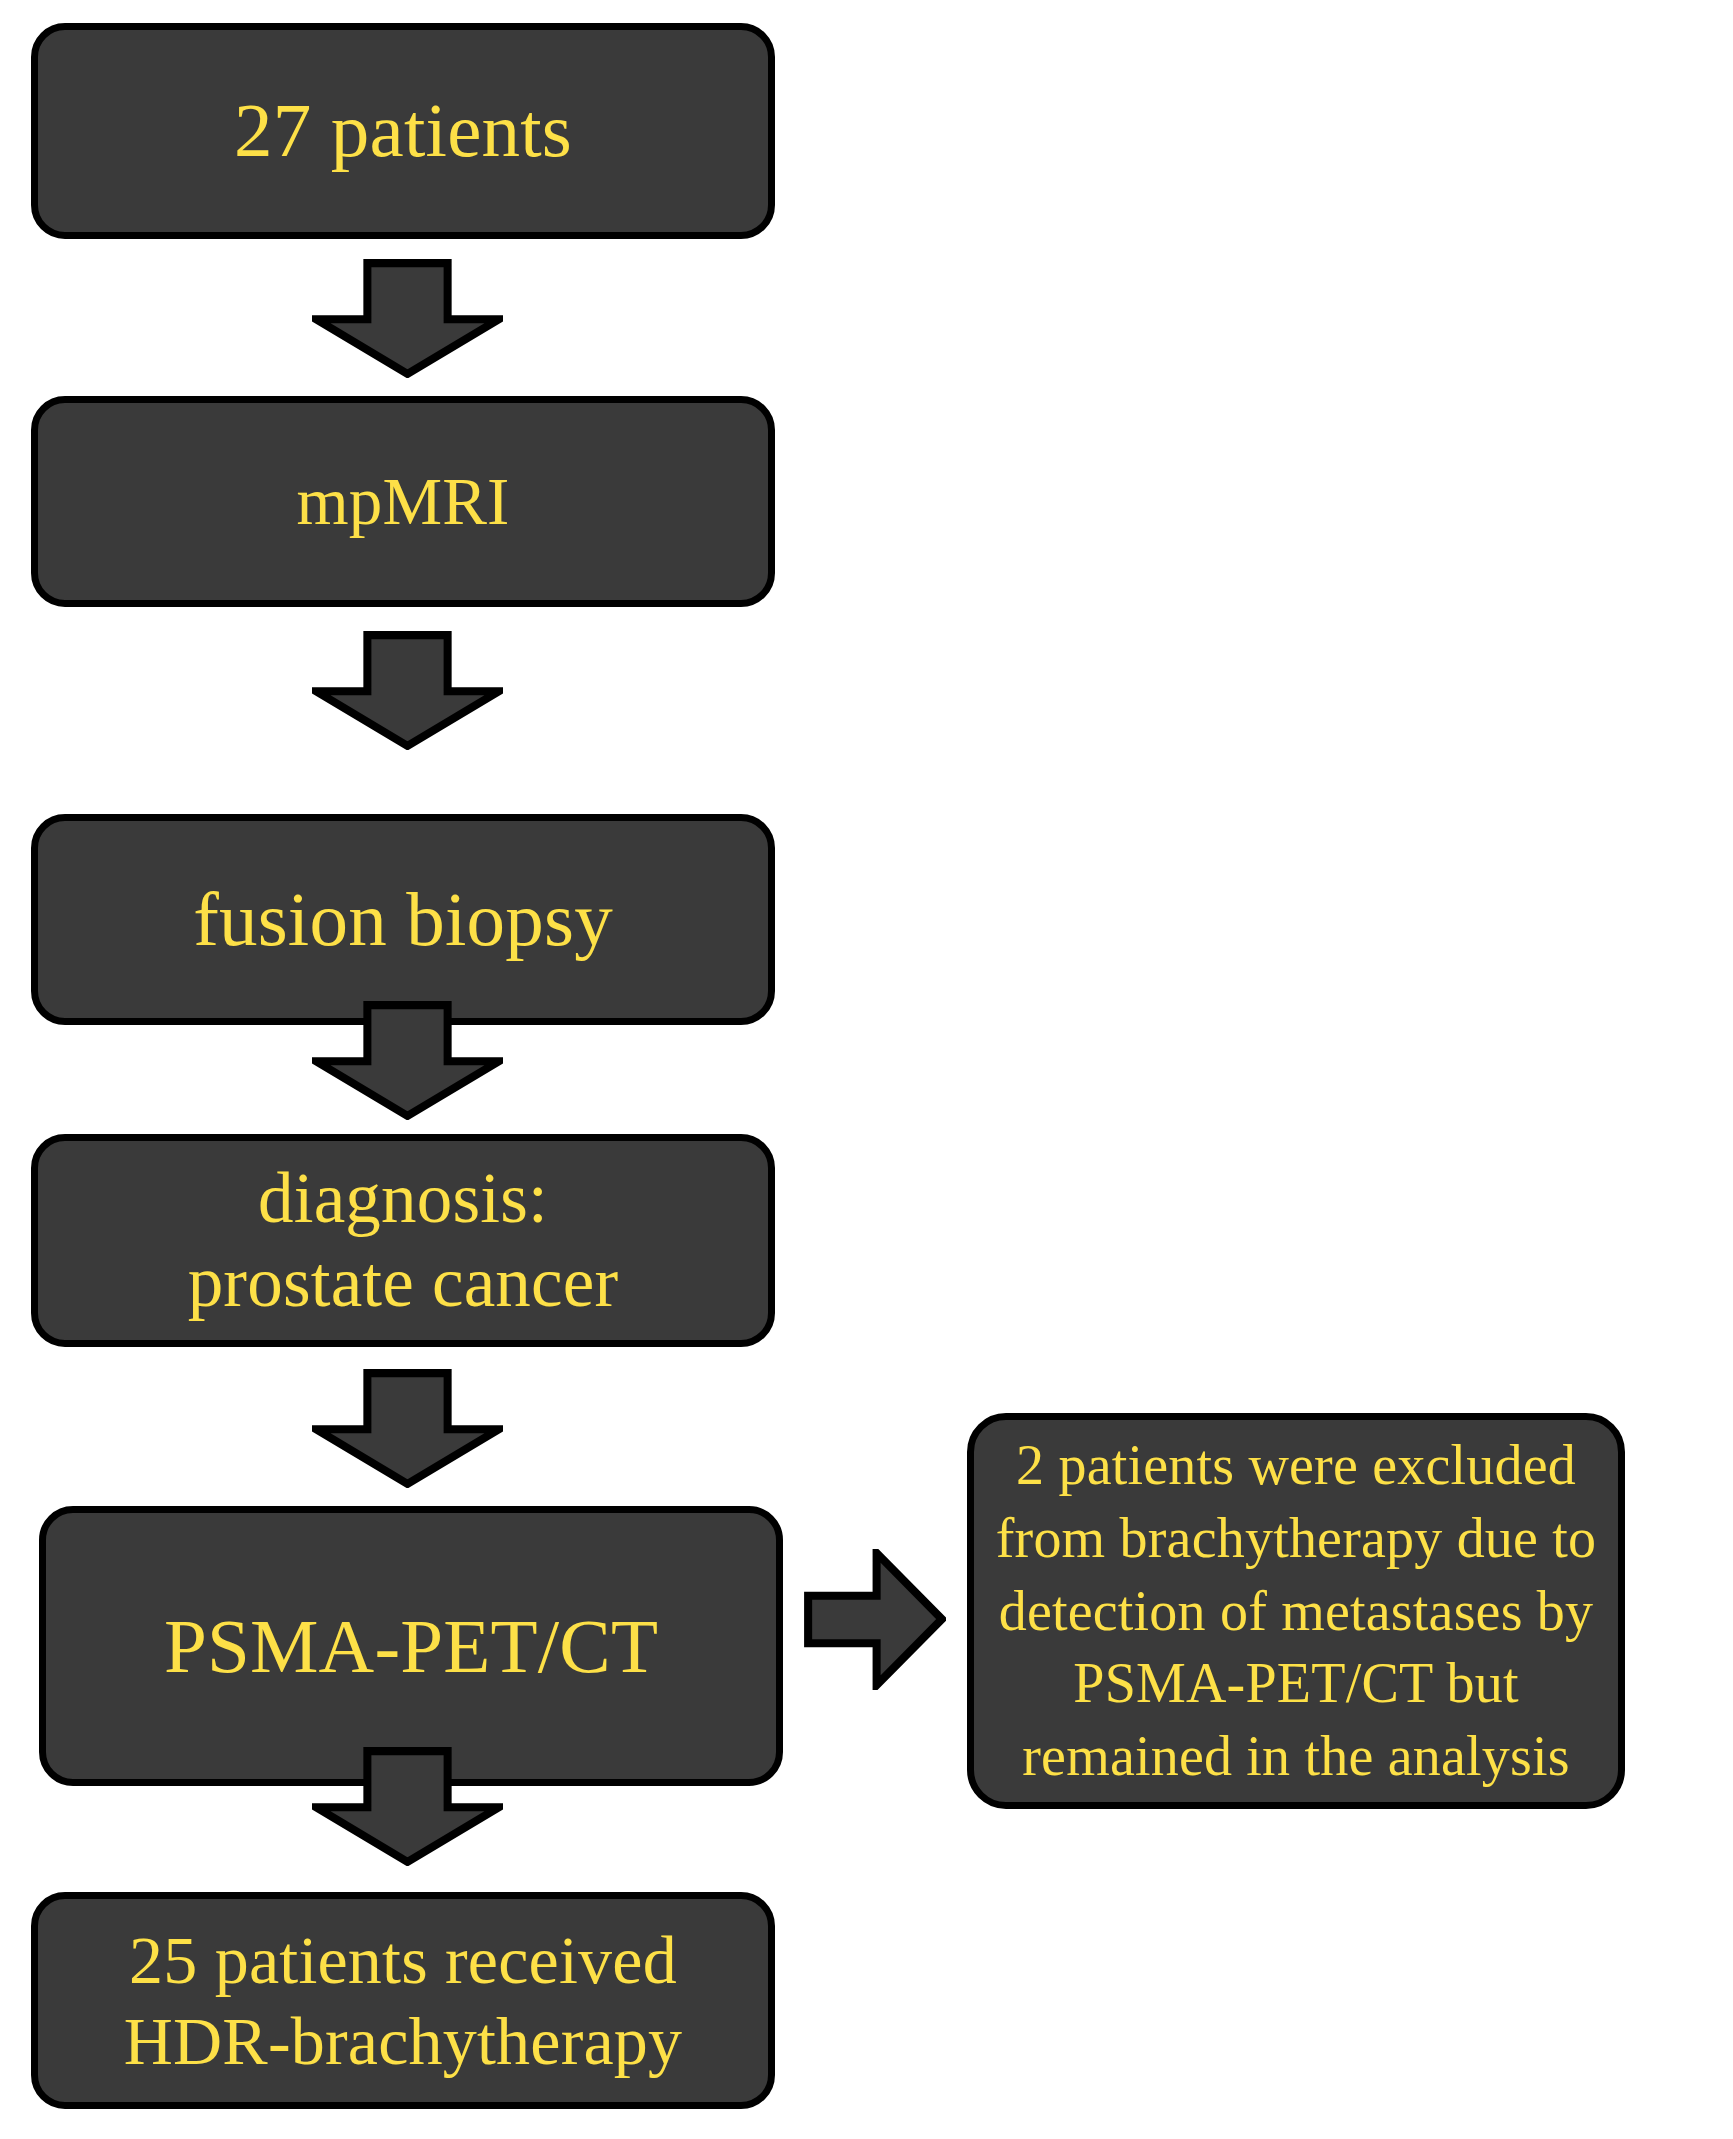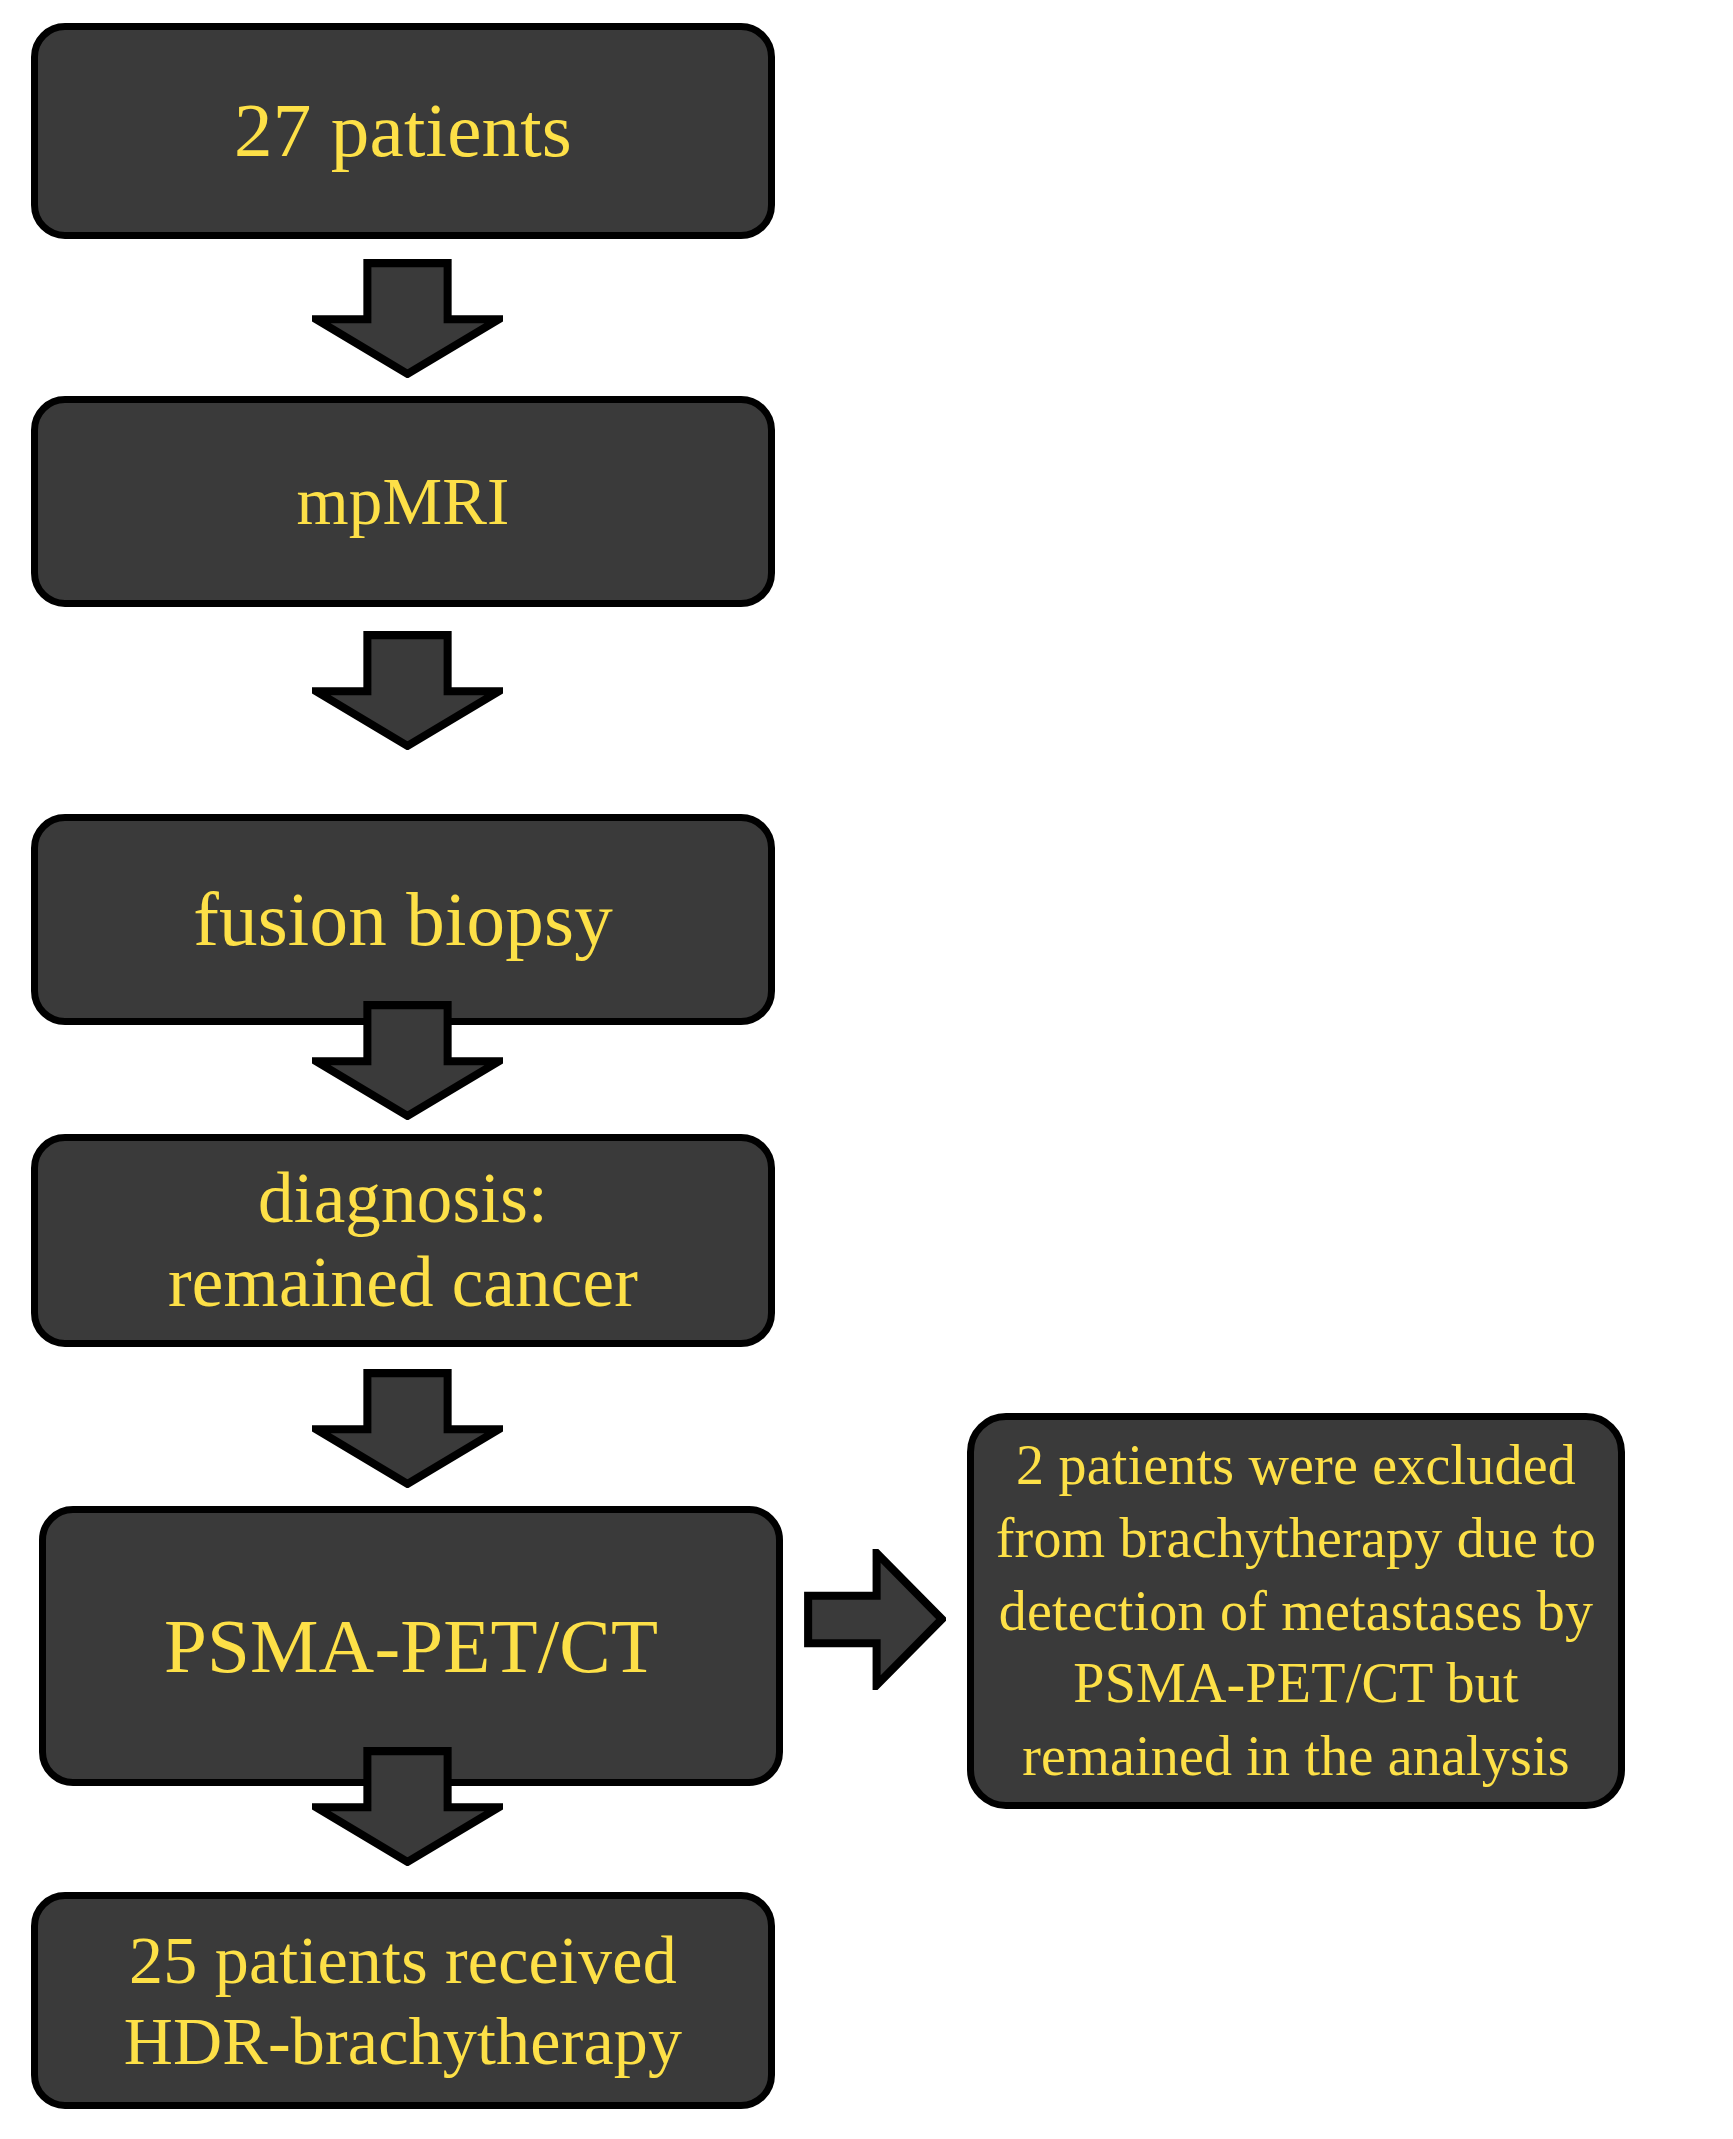--- a/index.html
+++ b/index.html
@@ -116,21 +116,21 @@
   </div>
 
   <div class="arrow arrow-down" id="arrow-3">
     <svg viewBox="0 0 238 148" width="191" height="119" aria-hidden="true">
       <polygon points="69,5 169,5 169,75 233,75 119,143 5,75 69,75" fill="#3a3a3a" stroke="#000000" stroke-width="10" stroke-linejoin="miter"></polygon>
     </svg>
   </div>
 
   <div class="node main-box" id="node-diagnosis">
     <span class="label">diagnosis:
-remained cancer</span>
+prostate cancer</span>
   </div>
 
   <div class="arrow arrow-down" id="arrow-4">
     <svg viewBox="0 0 238 148" width="191" height="119" aria-hidden="true">
       <polygon points="69,5 169,5 169,75 233,75 119,143 5,75 69,75" fill="#3a3a3a" stroke="#000000" stroke-width="10" stroke-linejoin="miter"></polygon>
     </svg>
   </div>
 
   <div class="node main-box" id="node-psma">
     <span class="label">PSMA-PET/CT</span>

